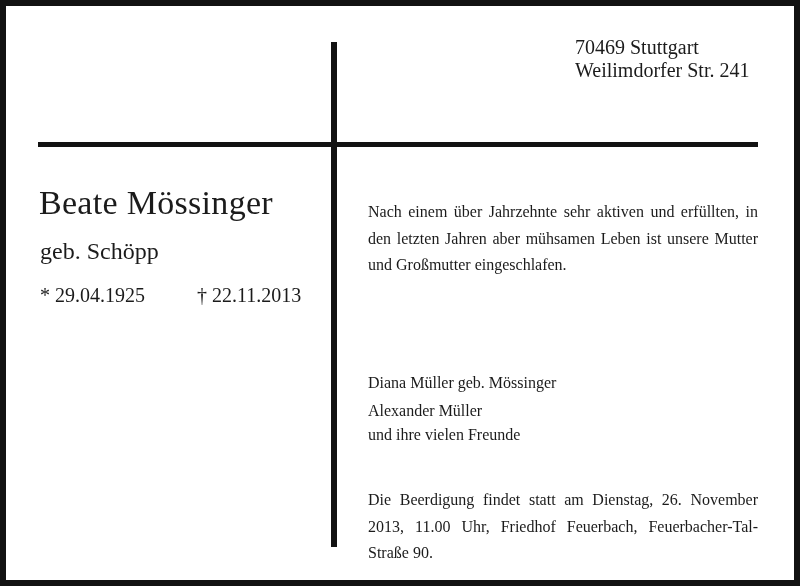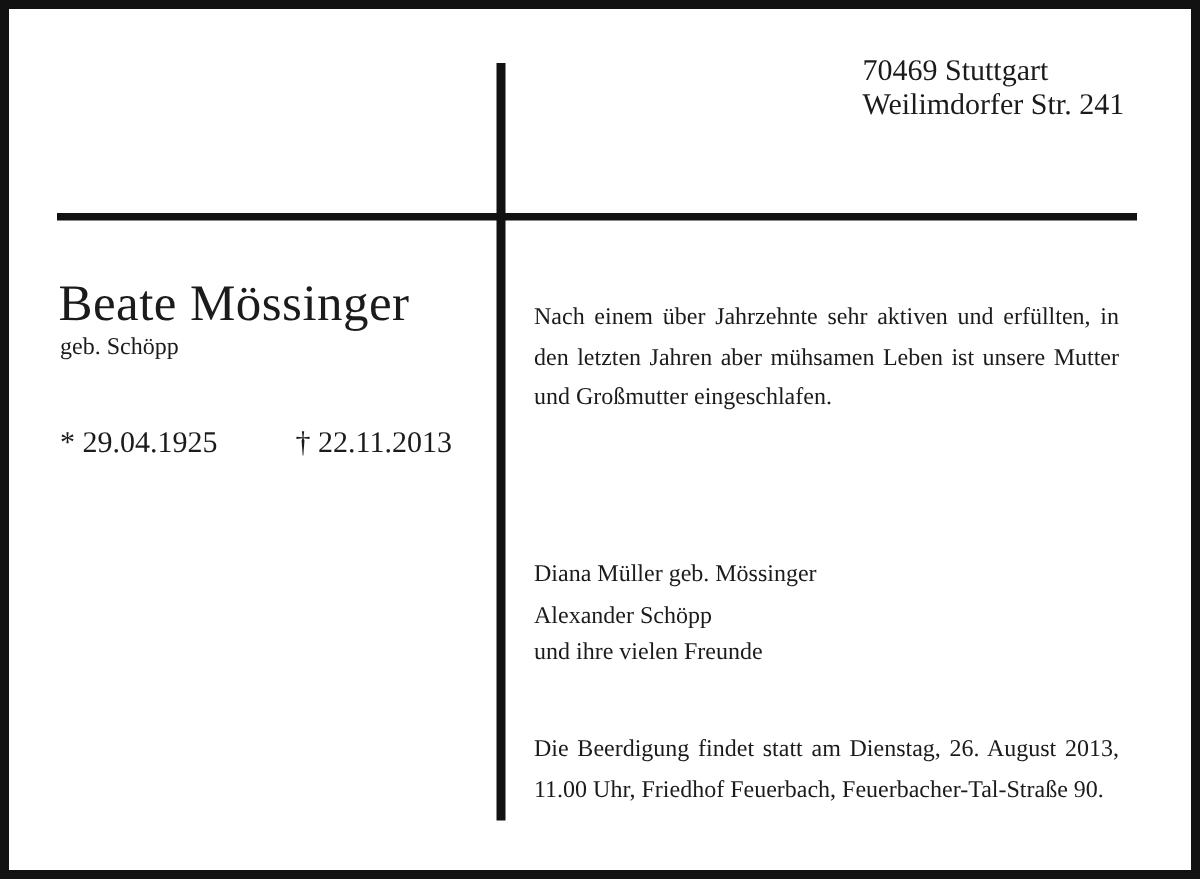--- a/index.html
+++ b/index.html
@@ -43,35 +43,35 @@
     margin: 0;
     font-size: 34px;
     font-weight: normal;
     line-height: 38px;
     white-space: nowrap;
     letter-spacing: 0.3px;
     text-align: center;
   }
   .maiden-name {
     position: absolute;
-    left: 34px; top: 214px;
-    font-size: 16px;
+    left: 34px; top: 234px;
+    font-size: 24px;
     line-height: 23px;
   }
   .life-dates {
     position: absolute;
     left: 34px; top: 234px;
     font-size: 20px;
     line-height: 23px;
     white-space: nowrap;
     margin-top: 44px;
   }
   .life-dates .birth { display: inline-block; width: 157px; }
   
-  .rcol { position: absolute; left: 350px; width: 390px; }
+  .rcol { position: absolute; left: 362px; width: 390px; }
   .just { text-align: justify; line-height: 26.5px; hyphens: none; }
   .obituary-text { top: 177px; }
   .mourning-intro { top: 315px; }
   .mourners { top: 347px; line-height: 28px; }
   .mourning-additional { top: 404px; }
   .funeral-text { top: 465px; }
 </style>
 </head>
 <body>
 
@@ -91,20 +91,20 @@
 
   <div class="life-dates">
     <span class="birth">* 29.04.1925</span><span>† 22.11.2013</span>
   </div>
 
   <p class="rcol just obituary-text">Nach einem über Jahrzehnte sehr aktiven und erfüllten, in den letzten Jahren aber mühsamen Leben ist unsere Mutter und Großmutter eingeschlafen.</p>
 
 
   <p class="rcol mourners">
     <span>Diana Müller geb. Mössinger</span><br>
-    <span>Alexander Schöpp</span>
+    <span>Alexander Müller</span>
   </p>
 
   <p class="rcol mourning-additional">und ihre vielen Freunde</p>
 
-  <p class="rcol just funeral-text">Die Beerdigung findet statt am Dienstag, 26. August 2013, 11.00 Uhr, Friedhof Feuerbach, Feuerbacher-Tal-Straße 90.</p>
+  <p class="rcol just funeral-text">Die Beerdigung findet statt am Dienstag, 26. November 2013, 11.00 Uhr, Friedhof Feuerbach, Feuerbacher-Tal-Straße 90.</p>
 
 </div>
 
 </body></html>

